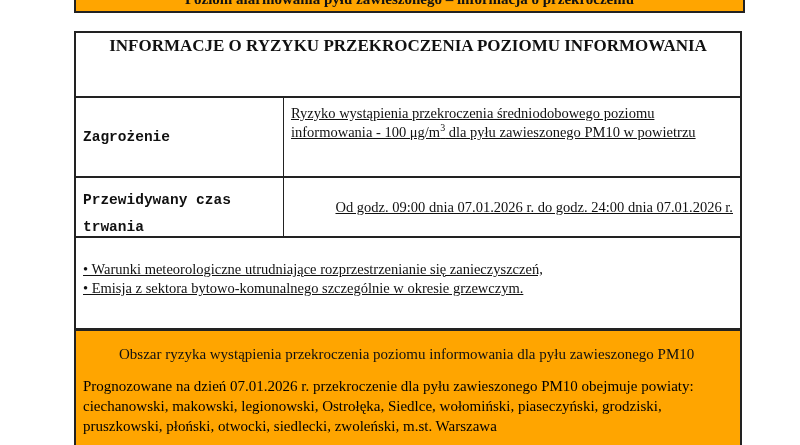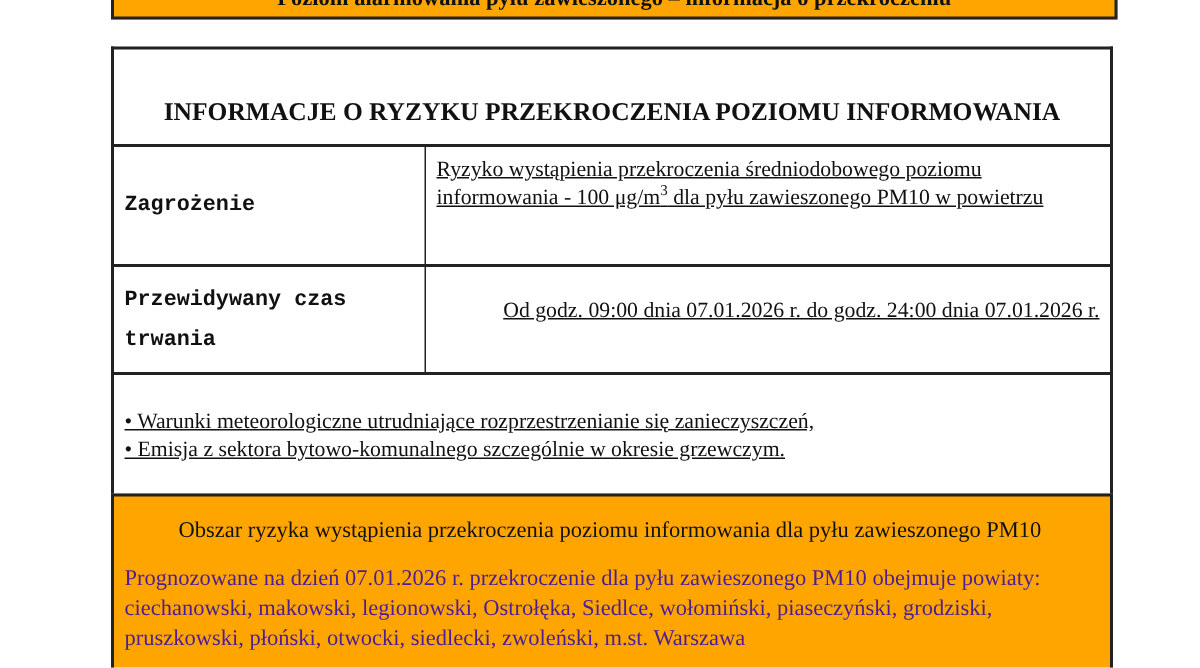--- a/index.html
+++ b/index.html
@@ -17,51 +17,51 @@
       position: absolute; left: 0; right: 0; bottom: 3px; text-align: center;
       font-weight: bold; font-size: 15px; color: #111; white-space: nowrap;
     }
     .main-table {
       position: absolute; left: 74px; top: 31px; width: 668px;
       border: 2px solid #222; box-sizing: border-box; border-bottom: none;
     }
     .title-row {
       height: 65px; border-bottom: 2px solid #222; box-sizing: border-box;
       text-align: center; font-weight: bold; font-size: 17px; line-height: 26px;
-      padding-top: 29px;
+      padding-top: 0;
     }
     .row {
       display: flex; border-bottom: 2px solid #222; box-sizing: border-box;
     }
     .cell-label {
       width: 208px; border-right: 1px solid #222; box-sizing: border-box;
       font-weight: bold; font-size: 14.5px; padding: 0 7px;
       display: flex; align-items: center; font-family: Liberation Mono, monospace;
     }
     .cell-label.top-aligned { align-items: flex-start; padding-top: 9px; line-height: 27px; }
     .cell-value {
       flex: 1; font-size: 14.5px; line-height: 19px; padding: 6px 7px;
       box-sizing: border-box;
       text-decoration: underline;
     }
     .row-threat { height: 80px; }
-    .row-duration { height: 72px; gap: 13px; }
+    .row-duration { height: 60px; gap: 13px; }
     .row-duration .cell-value { padding-top: 20px; text-align: right; }
     .row-causes { height: 92px; }
     .row-causes .cell-value { padding-top: 22px; }
     .orange-section {
       position: absolute; left: 74px; top: 329px; width: 668px; height: 130px;
       background: #FFA500; border: 2px solid #222; box-sizing: border-box;
       padding: 10px 7px 0 7px;
     }
     .orange-heading {
       font-weight: normal; font-size: 15px; line-height: 27px; color: #111; margin-left: 36px;
     }
     .orange-paragraph {
-      font-size: 15px; line-height: 20px; margin-top: 8px; color: #4c1d95;
+      font-size: 15px; line-height: 20px; margin-top: 8px; color: #000000;
     }
     sup { font-size: 10px; line-height: 0; }
   </style>
 </head>
 <body>
 
 <div class="top-box">
   <div class="top-box-text">Poziom alarmowania pyłu zawieszonego – informacja o przekroczeniu</div>
 </div>
 

